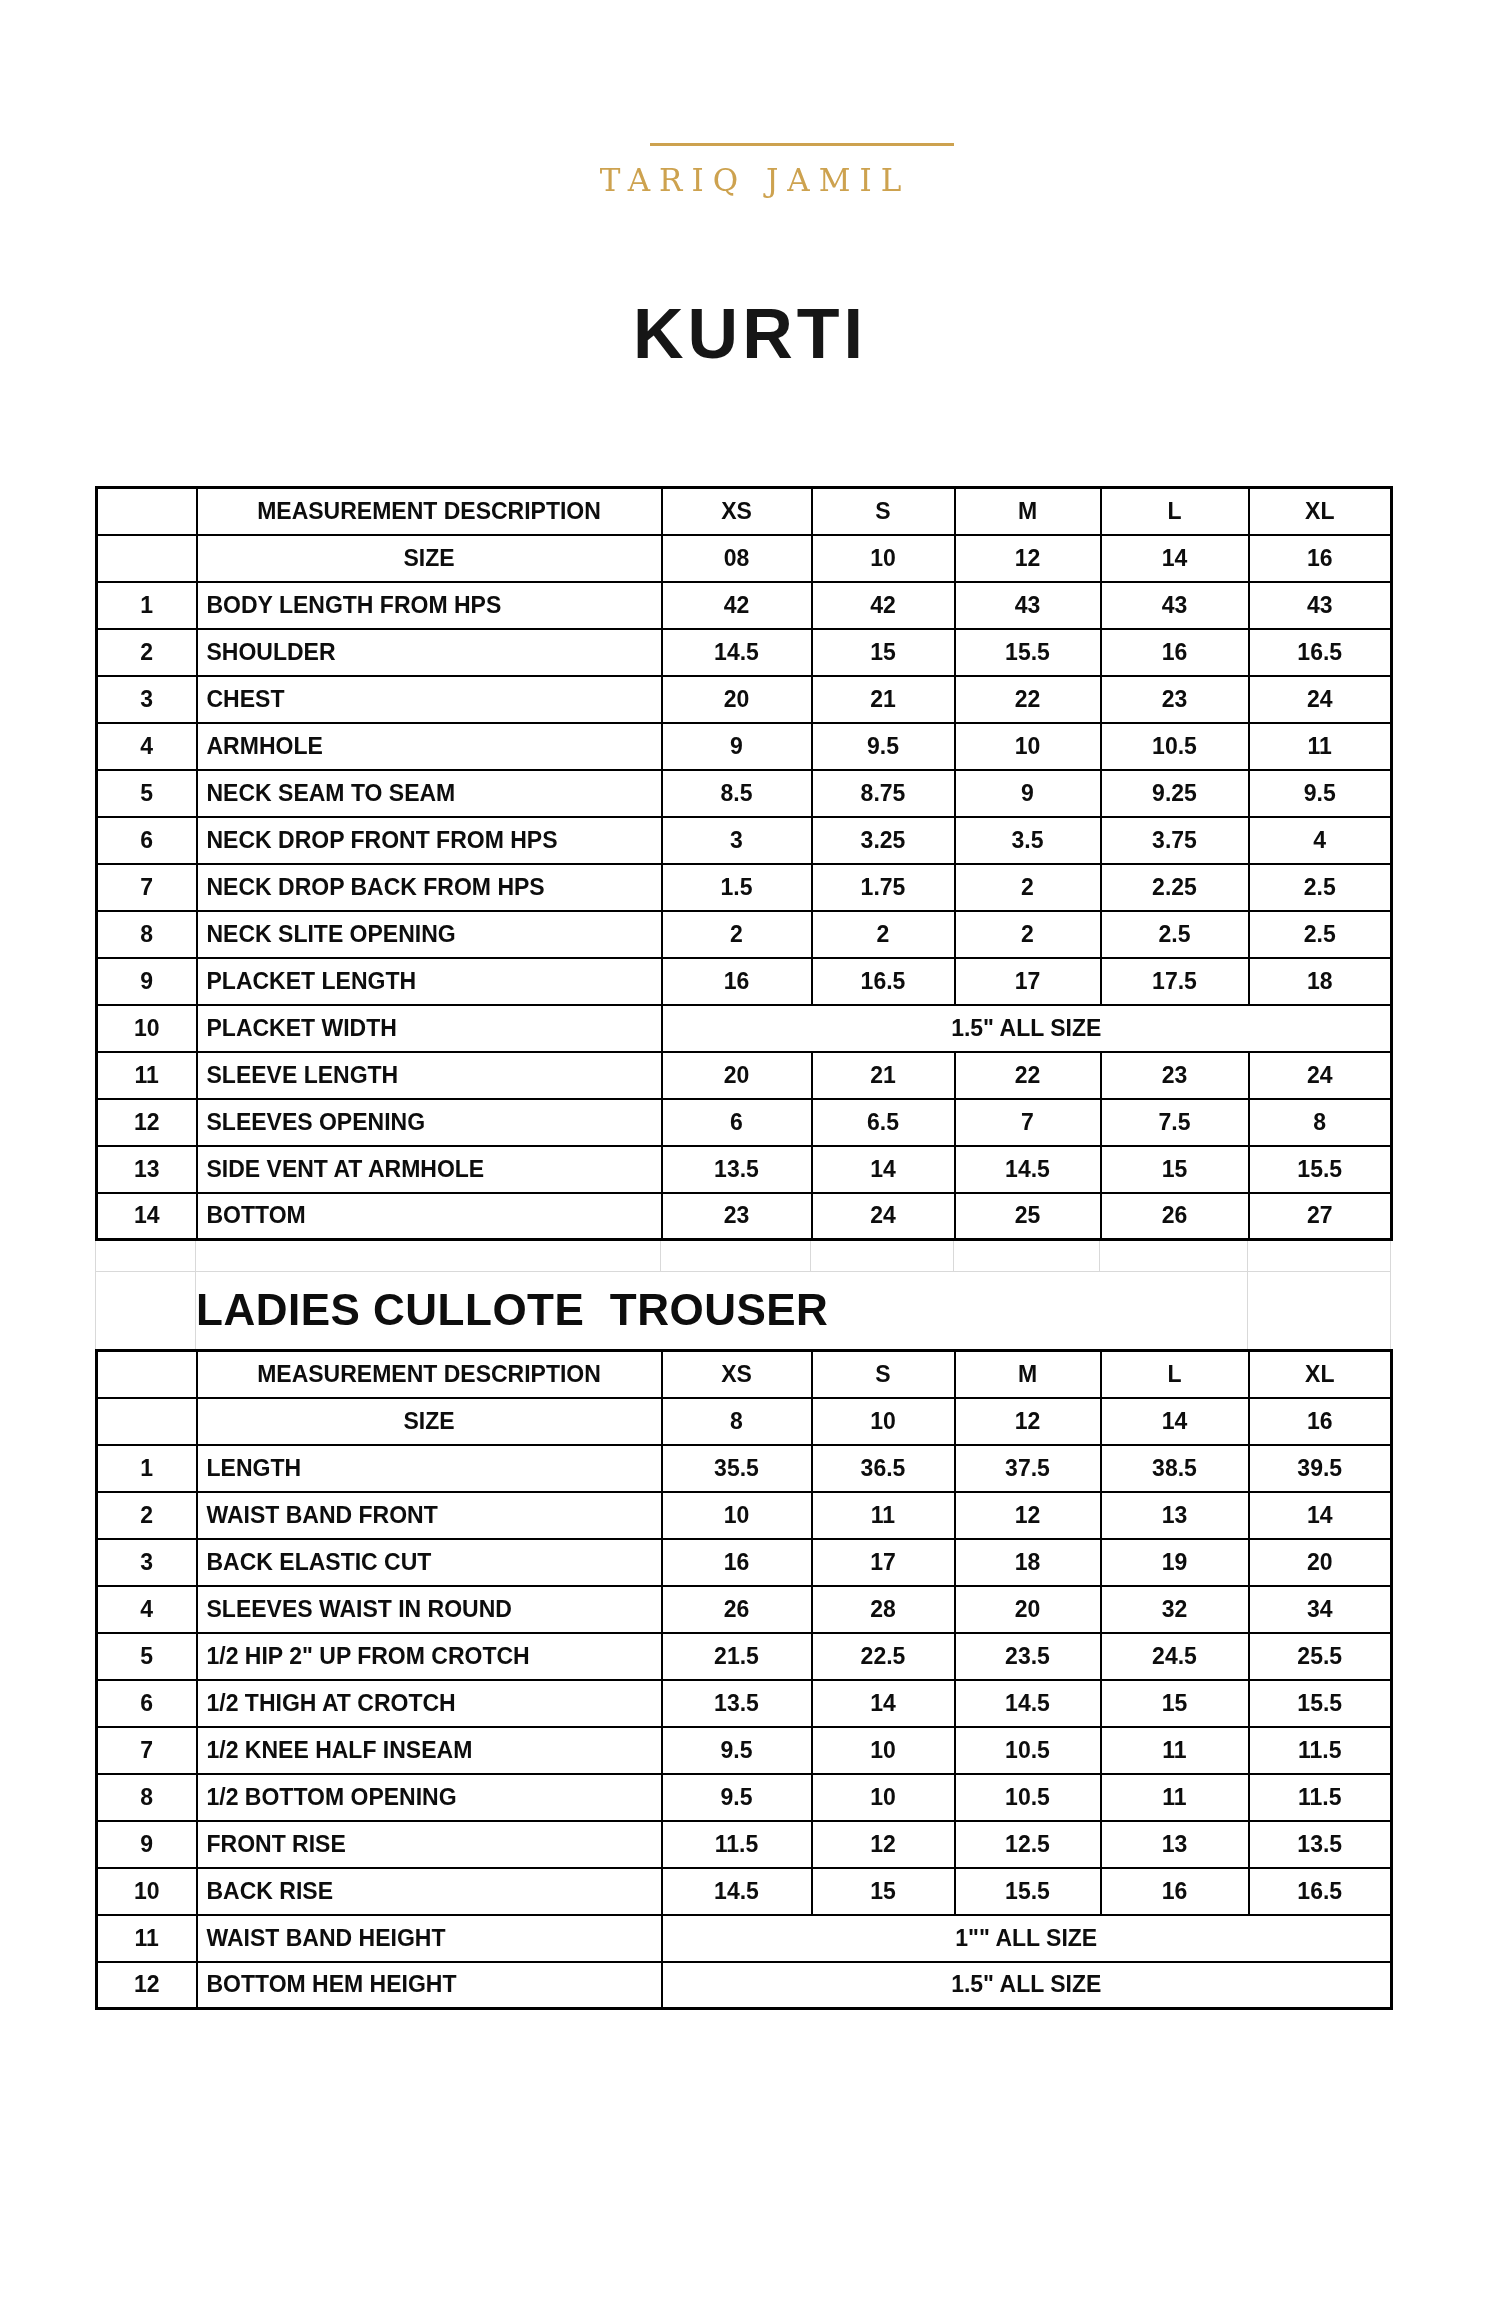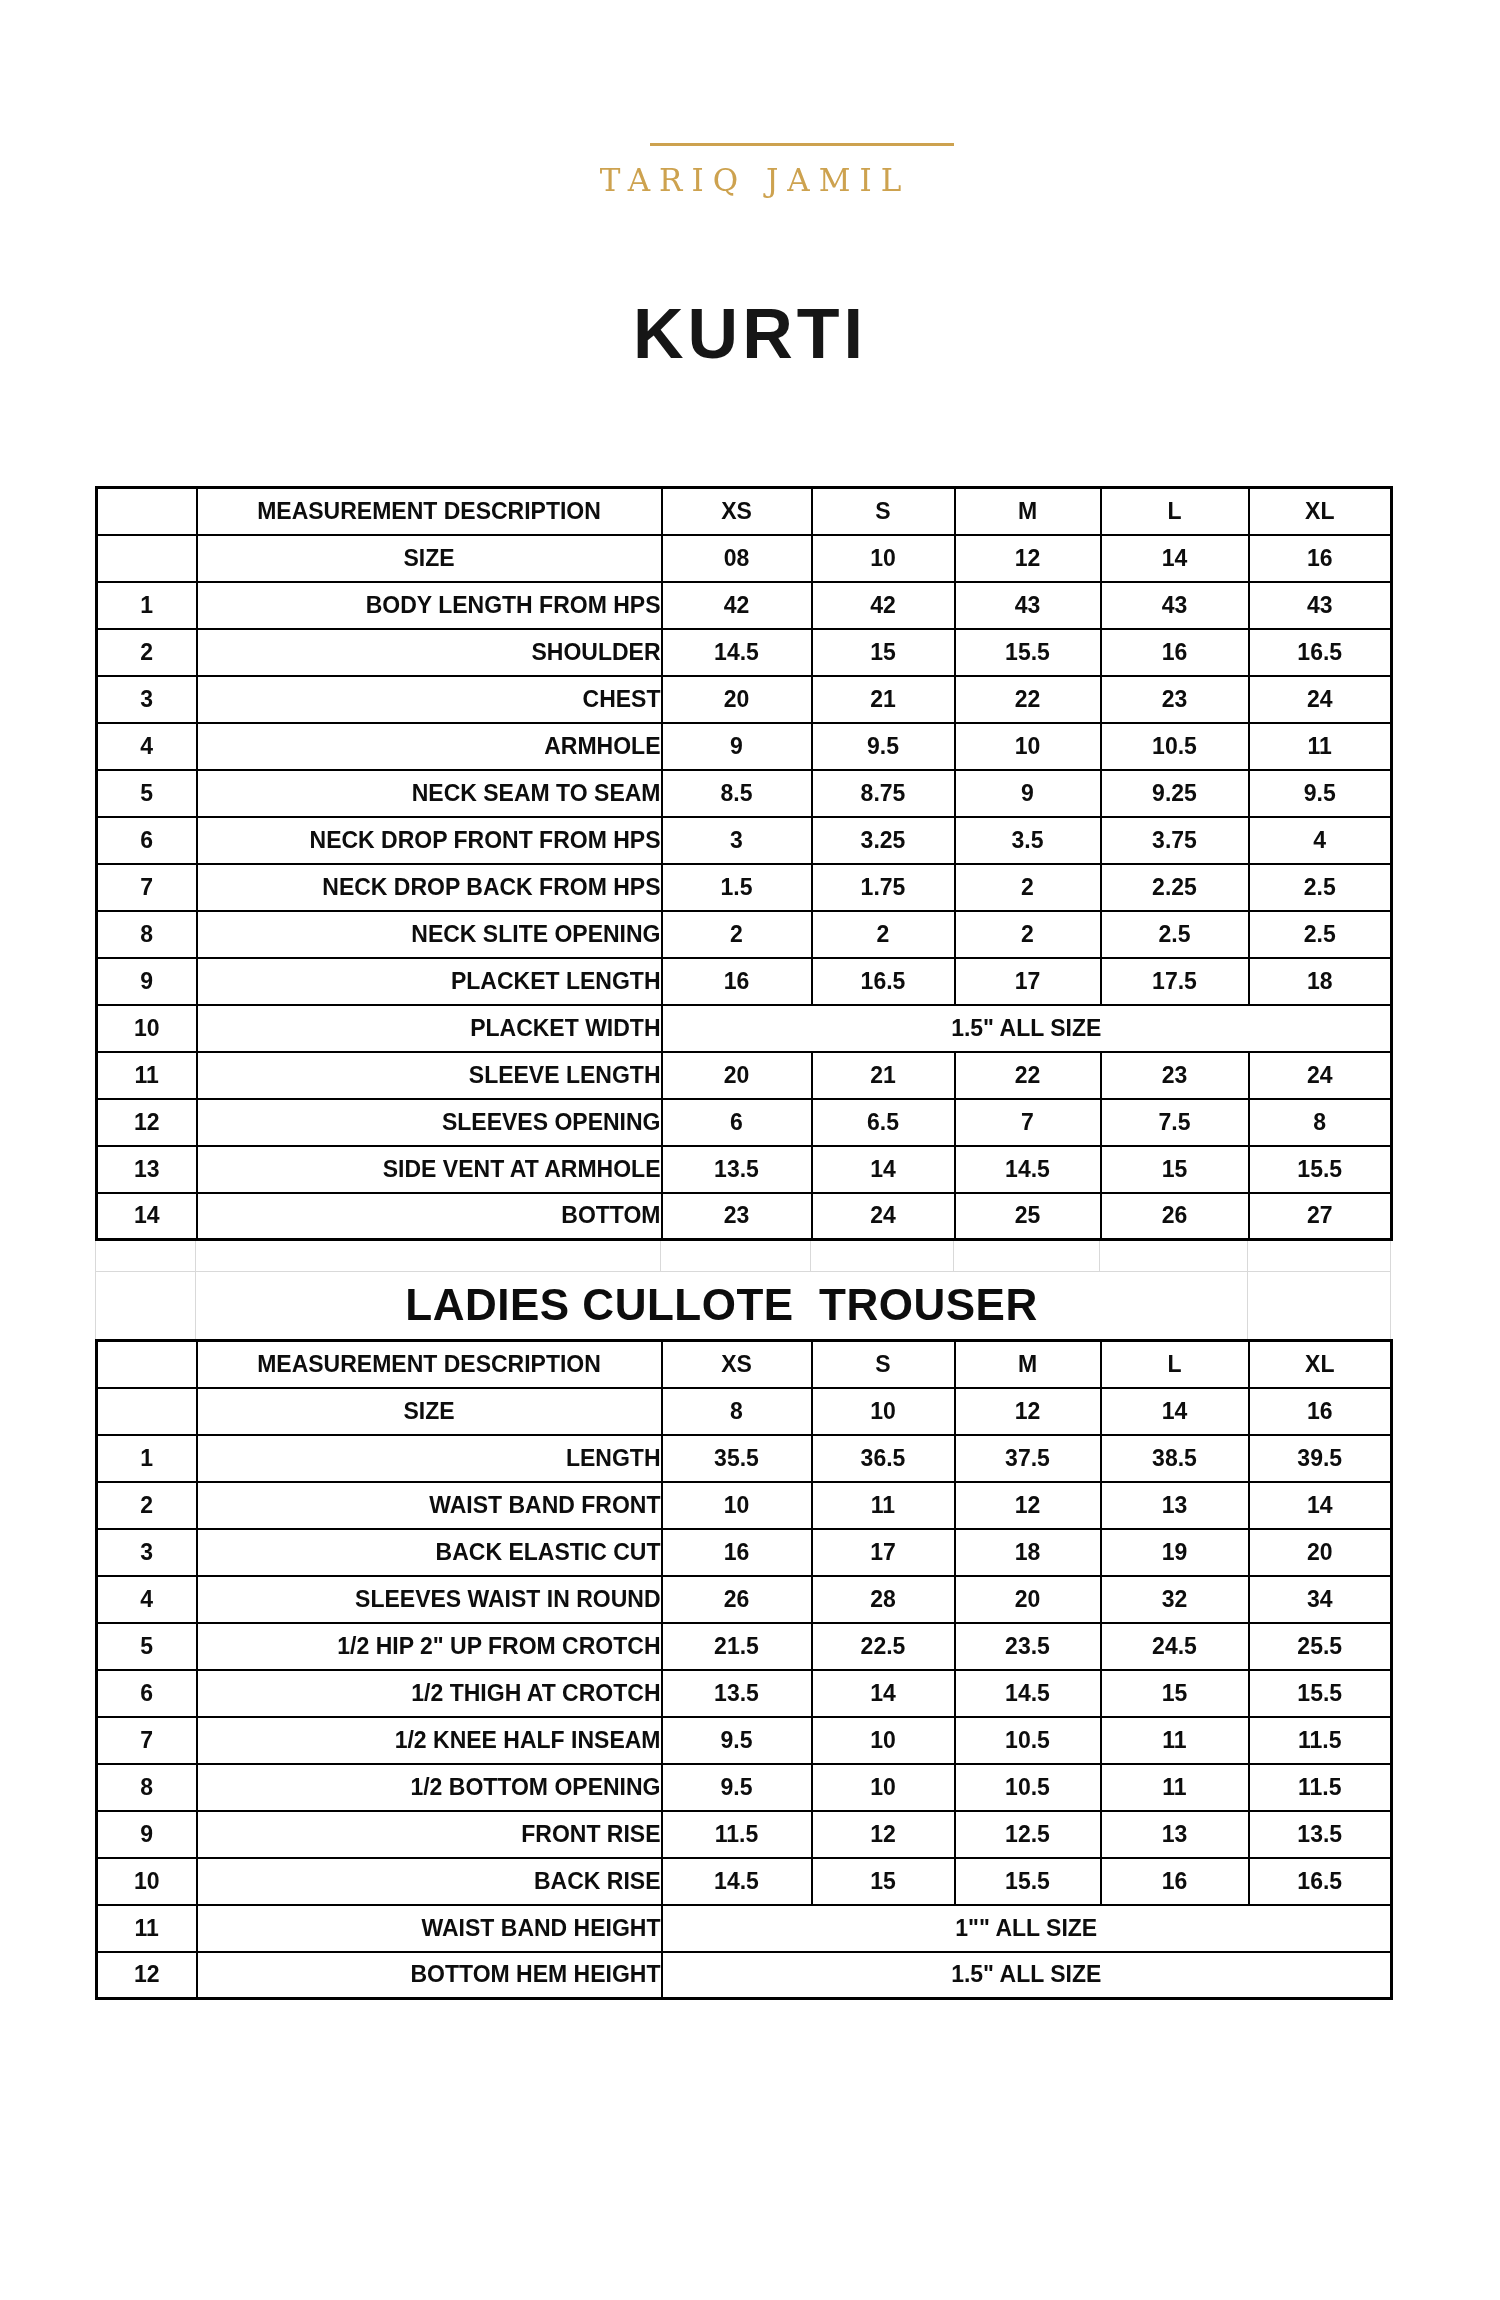--- a/index.html
+++ b/index.html
@@ -78,32 +78,32 @@
   table.chart { border: 3px solid #000; }
   table.chart td {
     border: 2px solid #000;
     height: 47px;
     vertical-align: middle;
     font-weight: bold;
     font-size: 23px;
     color: #0d0d0d;
   }
   td.num  { text-align: center; }
-  td.desc { text-align: right; padding-left: 22px; }
+  td.desc { text-align: left; padding-left: 9px; }
   td.desc-h { text-align: center; }
   td.val  { text-align: center; }
 
   
   table.mid td { border: 1px solid #d9d9d9; background: #fff; }
   table.mid tr.gaprow td { height: 30px; }
   table.mid tr:first-child td { border-top: none; }
   table.mid tr:last-child td { border-bottom: none; }
   table.mid td.trouser-title {
-    height: 68px;
-    text-align: center;
+    height: 78px;
+    text-align: left;
     vertical-align: middle;
     font-weight: bold;
     font-size: 44px;
     letter-spacing: 0.5px;
     color: #0d0d0d;
     white-space: pre;
   }
 </style>
 </head>
 <body>

